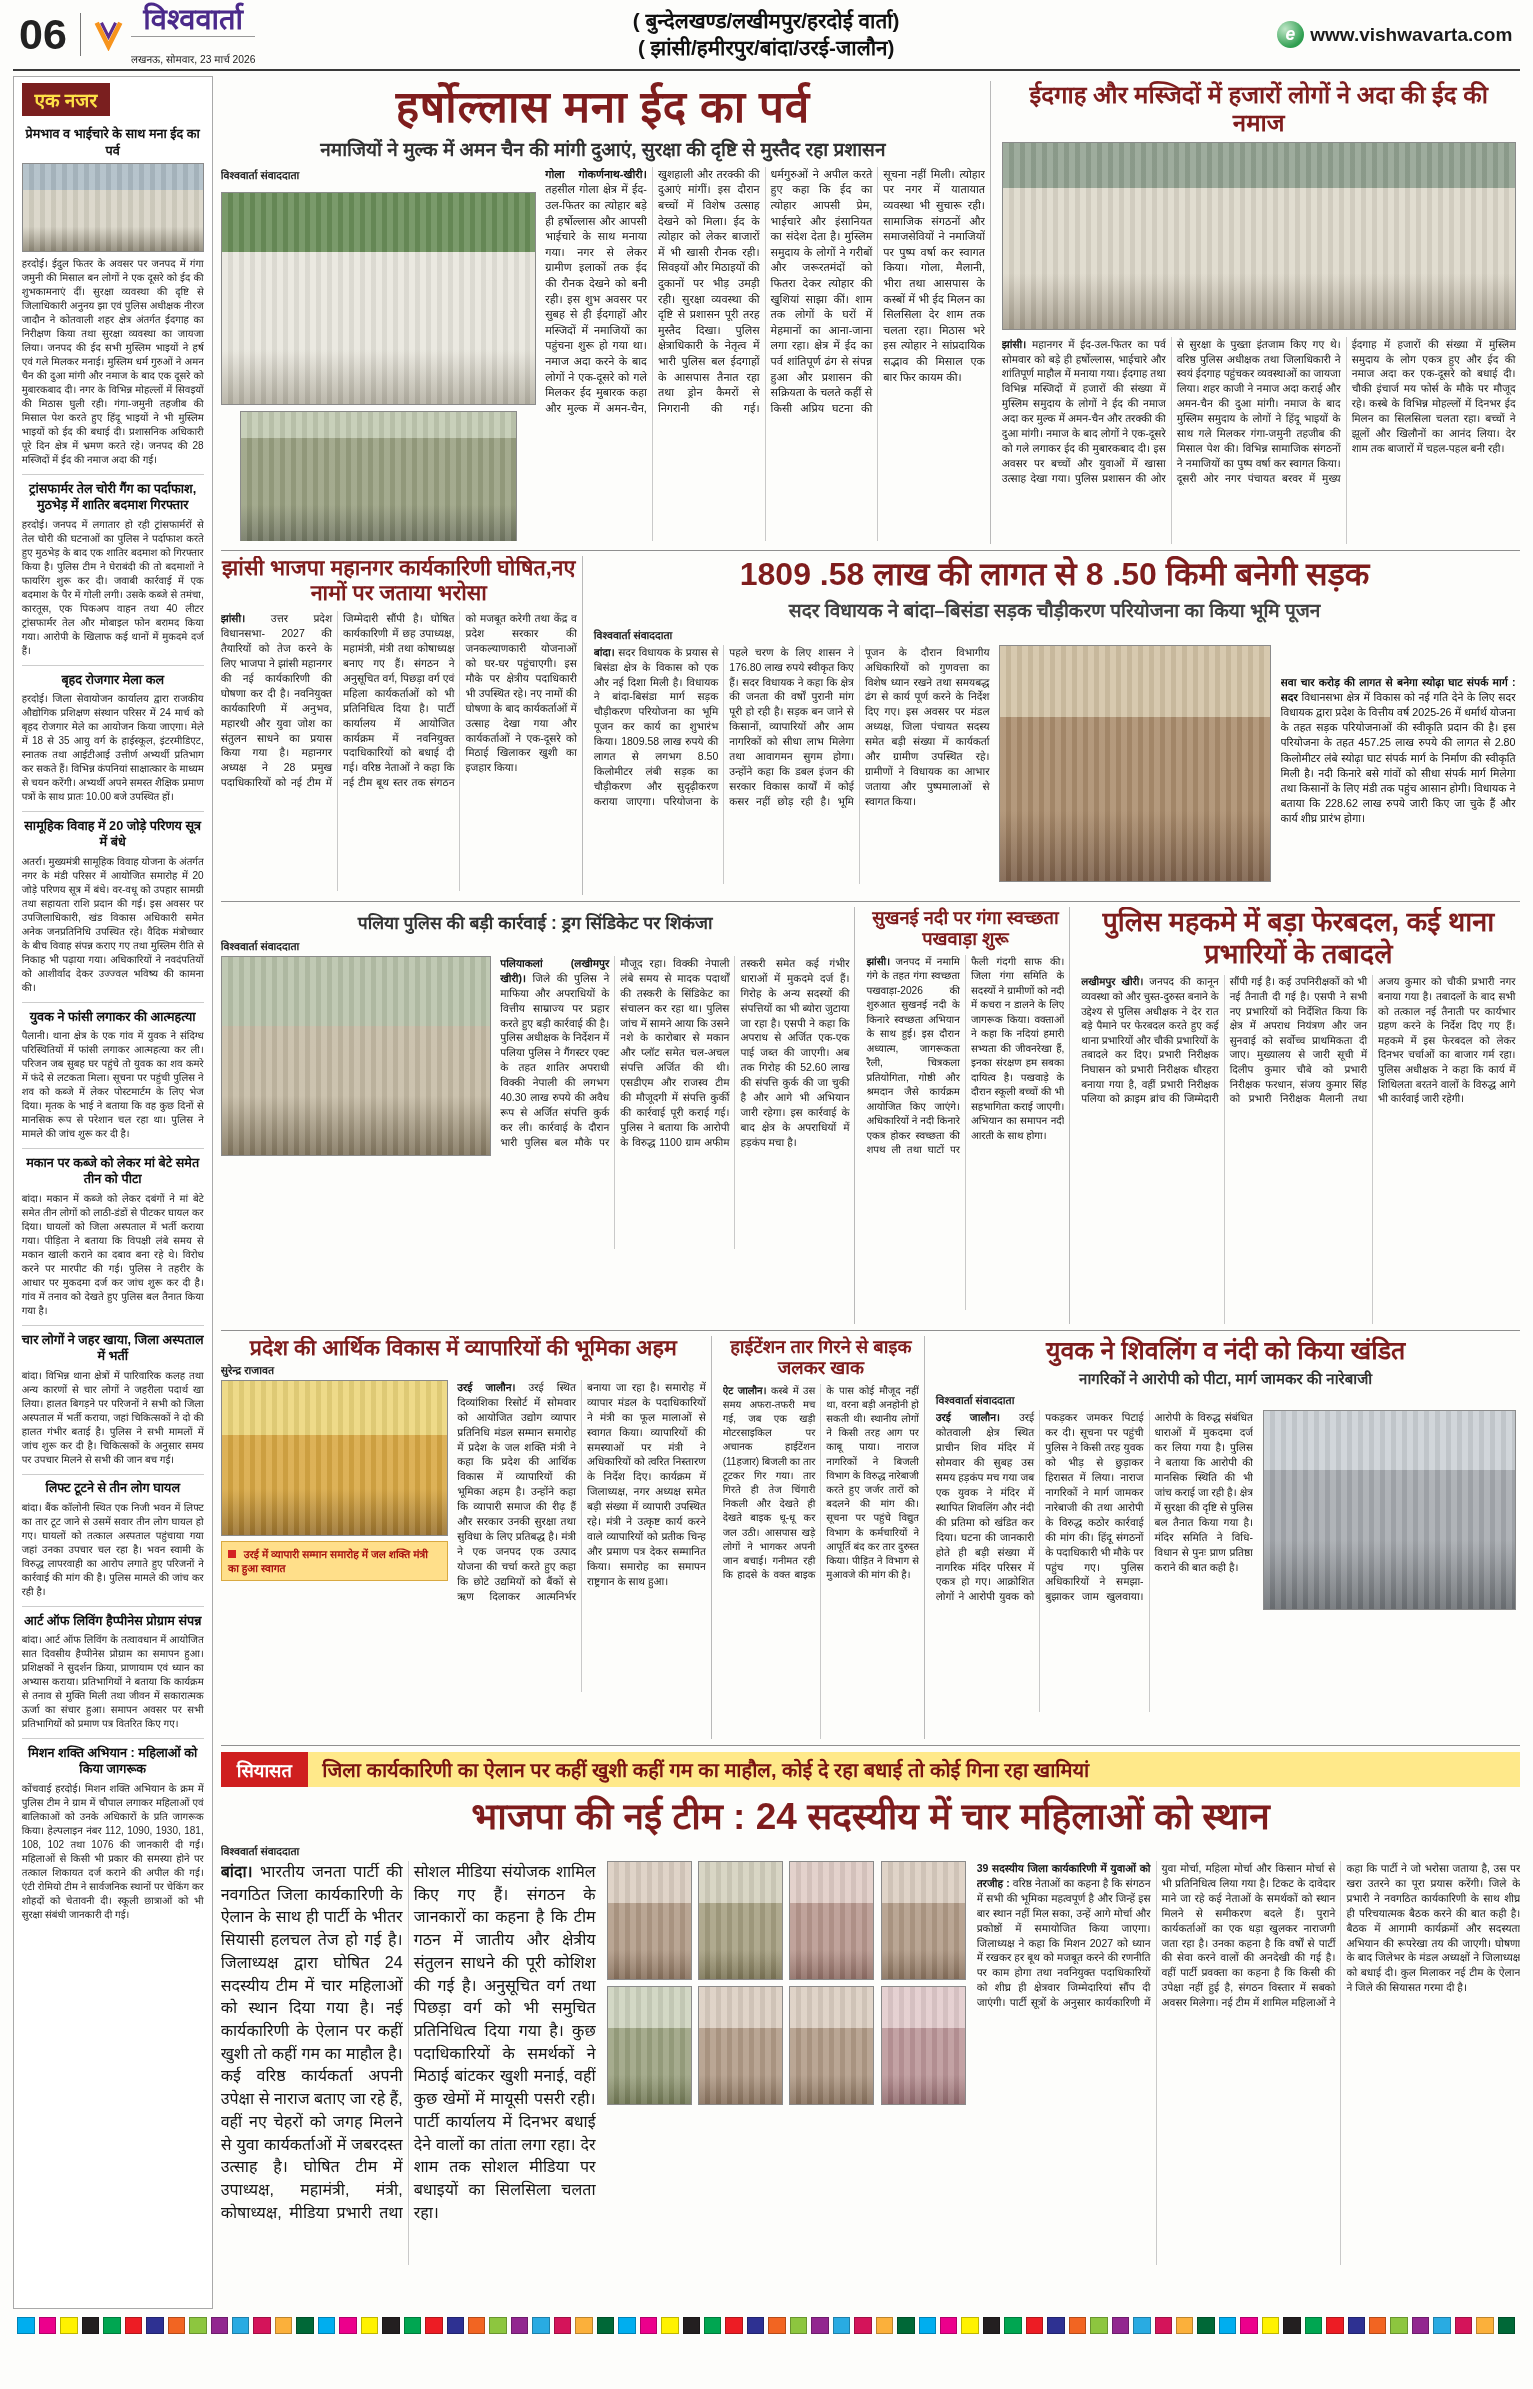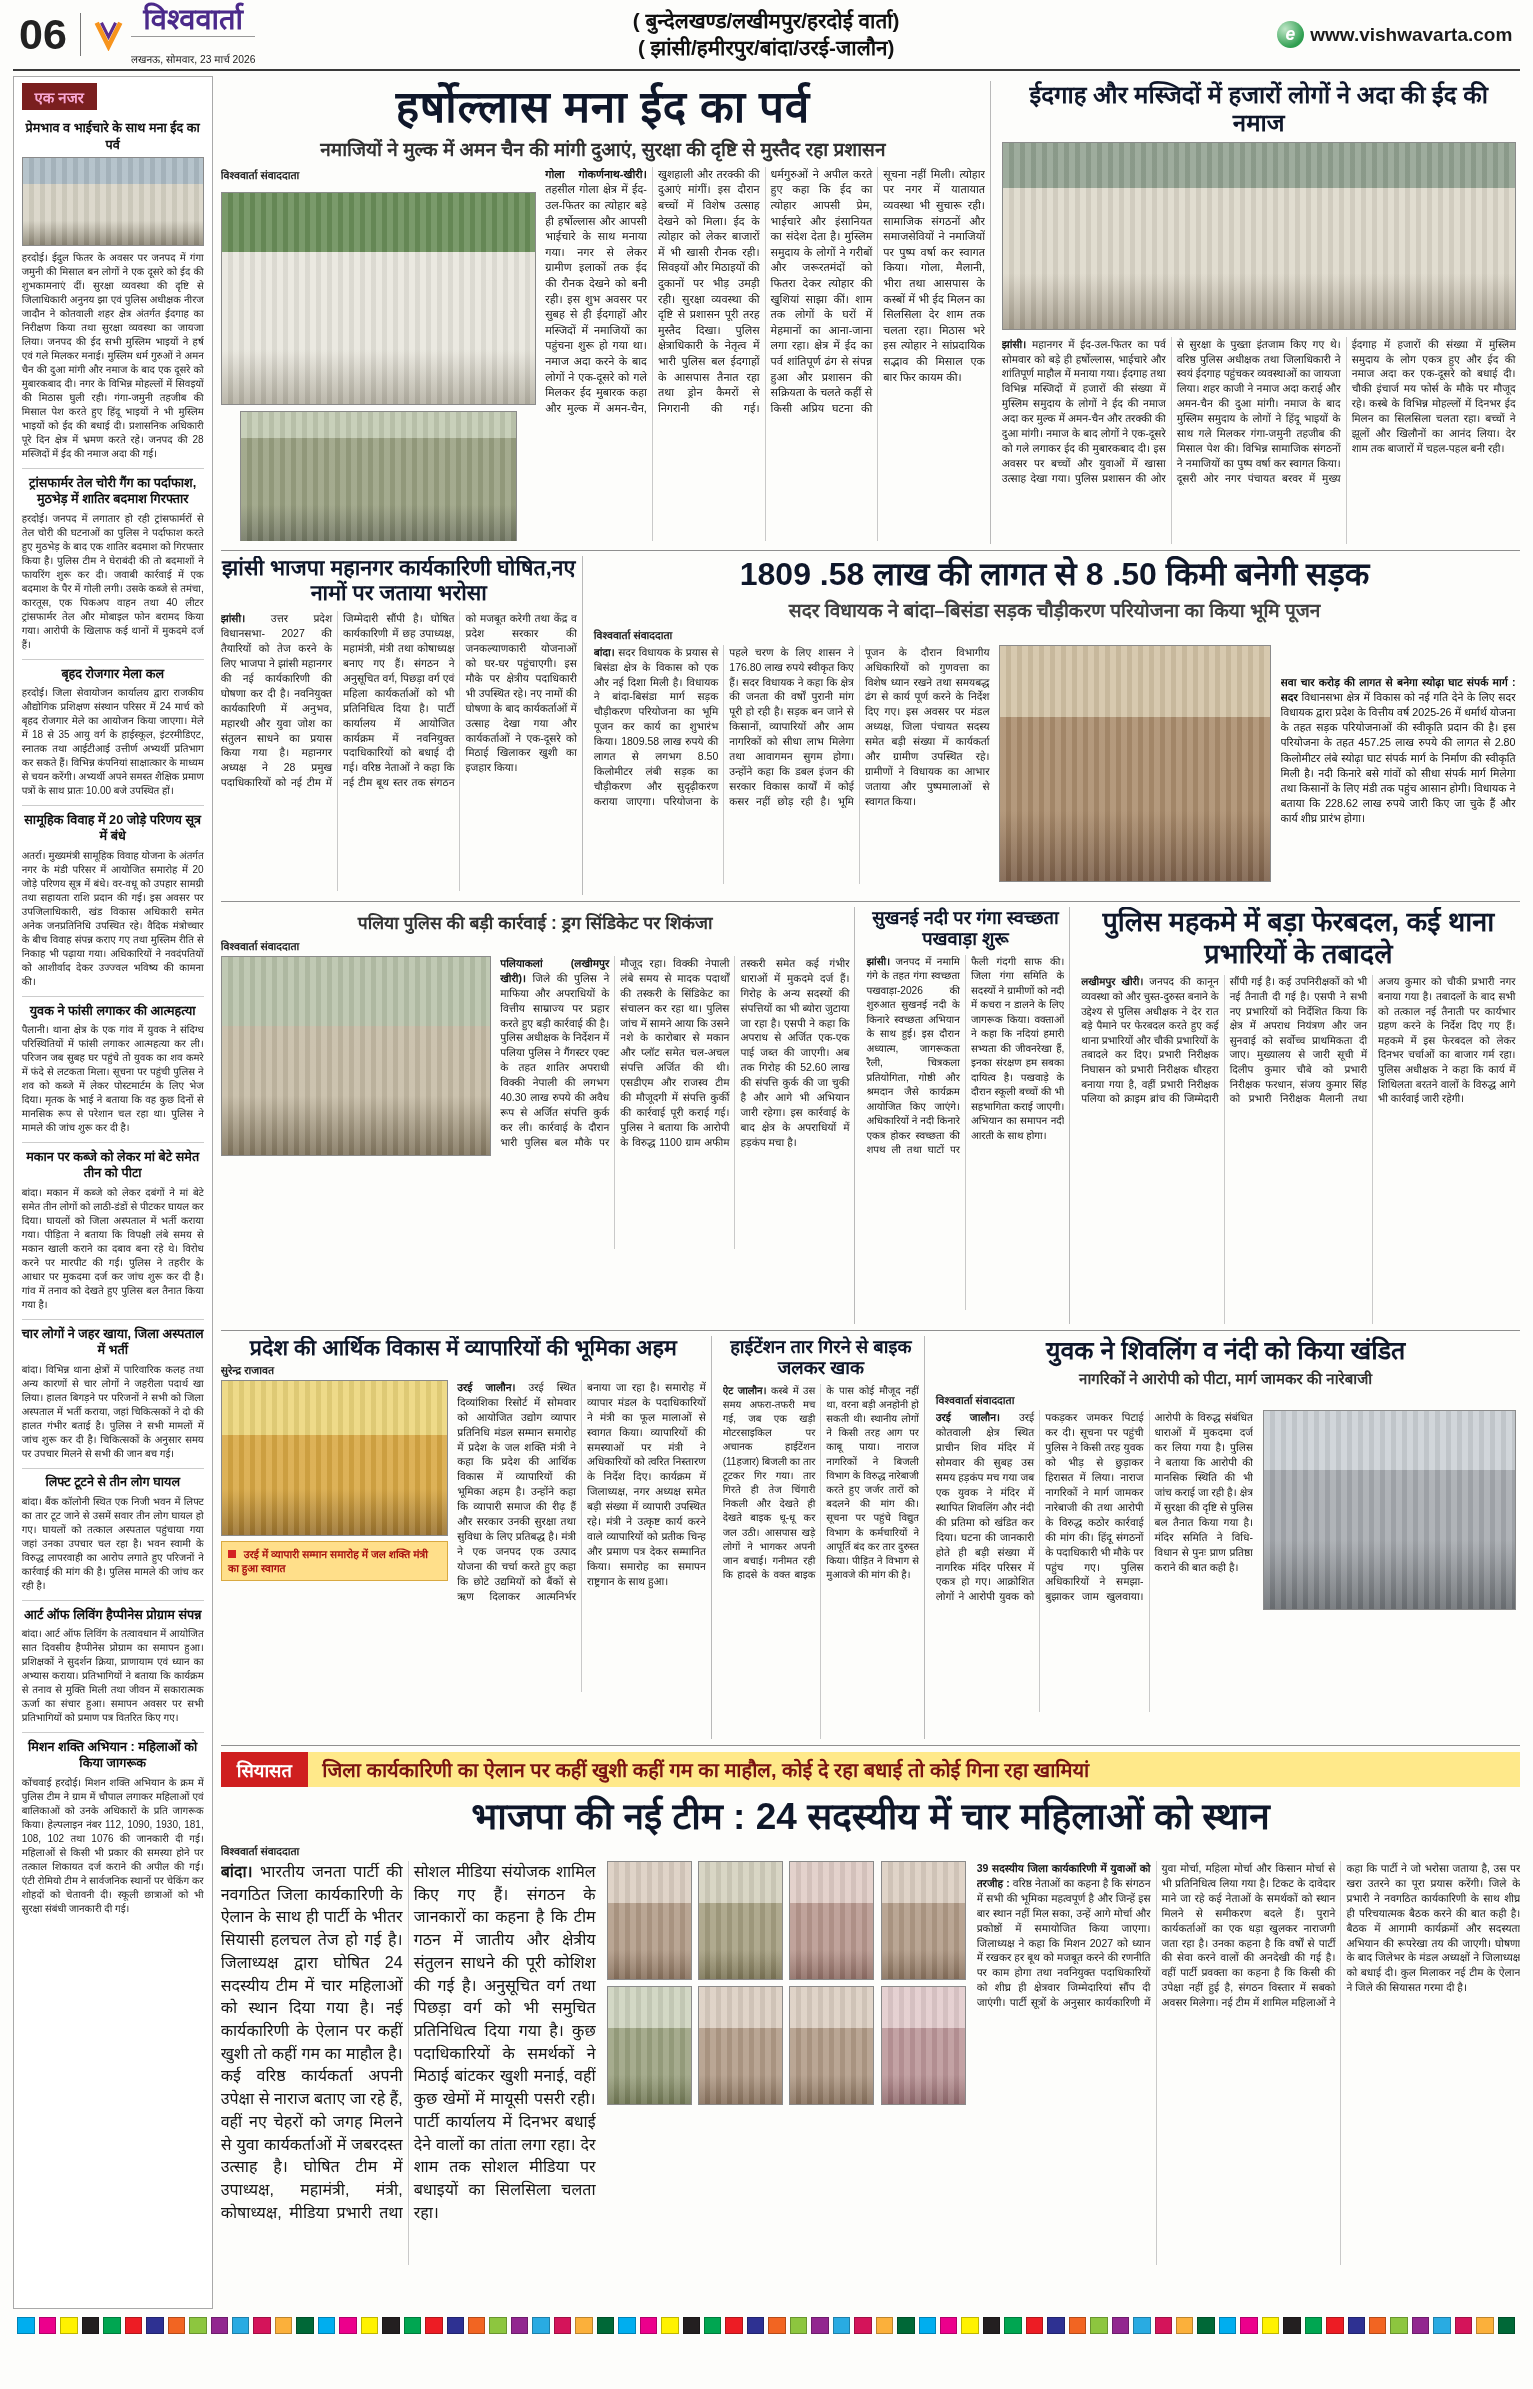--- a/index.html
+++ b/index.html
@@ -31,22 +31,22 @@
     color:#fff; font-weight:bold; font-size:17.5px; font-style:italic;
     display:flex; align-items:center; justify-content:center;
   }
   .site-url { font-size:19px; font-weight:bold; color:#1b1b1b; }
 
   
   .layout { display:grid; grid-template-columns:200px 1fr; gap:8px; height:2233px; overflow:hidden; margin-top:4.8px; }
 
   
   aside.sidebar { border:0.8px solid #a9a9a9; padding:6.4px 8px; overflow:hidden; background:#fff; }
-  .sb-label { display:inline-block; background:#7a1f1f; color:#f9a8d4; font-weight:bold;
-    font-size:15px; padding:3.2px 12.7px; margin-bottom:4.8px; }
+  .sb-label { display:inline-block; background:#7a1f1f; color:#fde047; font-weight:bold;
+    font-size:19px; padding:3.2px 12.7px; margin-bottom:4.8px; }
   .sb-art { border-bottom:0.8px solid #ccc; padding:5.6px 0 7.2px; }
   .sb-art:last-child { border-bottom:none; }
   .sb-art h3 { margin:0 0 4px; font-size:12.7px; line-height:1.3; text-align:center; font-weight:bold; }
   .sb-body { font-size:10px; line-height:1.4; text-align:justify; color:#1c1c1c; }
   .sb-photo { height:89px; margin:1.6px 0 4.8px; }
 
   
   .photo { position:relative; overflow:hidden; border:0.8px solid #8a8a8a; background:#c9c9c0; }
   .photo::after { content:""; position:absolute; inset:0;
     background:repeating-linear-gradient(90deg, rgba(255,255,255,.10) 0 5.6px, rgba(0,0,0,.06) 5.6px 11px); }
@@ -64,21 +64,21 @@
   main.main { display:flex; flex-direction:column; overflow:hidden; }
   .row { display:grid; border-bottom:0.8px solid #8f8f8f; padding:4.8px 0 6.4px; overflow:hidden; }
   .row > * + * { border-left:0.8px solid #b9b9b9; padding-left:11px; }
   .row > * { padding-right:4.8px; overflow:hidden; }
   .row1 { grid-template-columns:1.45fr 1fr; height:475px; }
   .row2 { grid-template-columns:1fr 2.6fr;  height:351px; }
   .row3 { grid-template-columns:2.95fr 1fr 2.1fr; height:429px; }
   .row4 { grid-template-columns:2.3fr 1fr 2.8fr;  height:415px; }
 
   h1,h2,h3 { font-family:"Liberation Sans","DejaVu Sans",sans-serif; }
-  .hl { margin:0; text-align:center; font-weight:bold; line-height:1.18; color:#0f172a; }
+  .hl { margin:0; text-align:center; font-weight:bold; line-height:1.18; color:#7f1d1d; }
   .sub { margin:3.2px 0 4.8px; text-align:center; font-weight:bold; color:#333; }
   .byline-row { font-size:10.7px; font-weight:bold; margin:1.6px 0 3.2px; color:#222; }
   .dl { font-weight:bold; }
   .body-cols { font-size:11px; line-height:1.42; text-align:justify; color:#161616;
     column-gap:11px; column-rule:0.8px solid #c9c9c9; overflow:hidden; }
 
   
   .lead-h { font-size:44px; letter-spacing:0.8px; }
   .lead-sub { font-size:19px; }
   .lead-grid { display:grid; grid-template-columns:315px 1fr; gap:9.5px; height:374px; overflow:hidden; margin-top:3.2px; }

